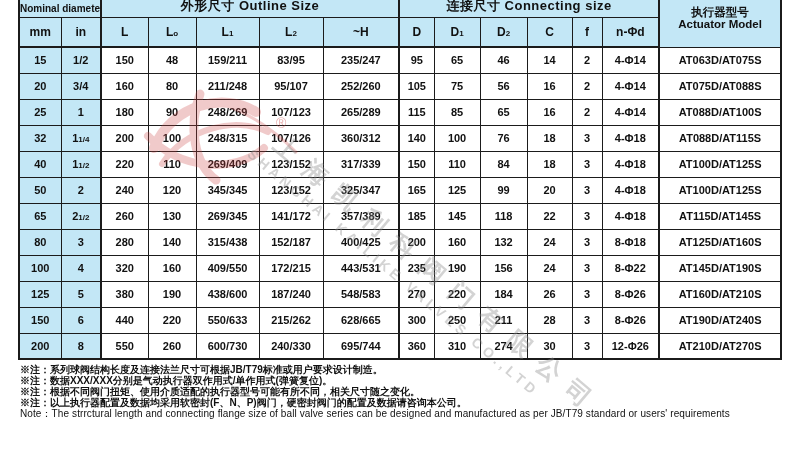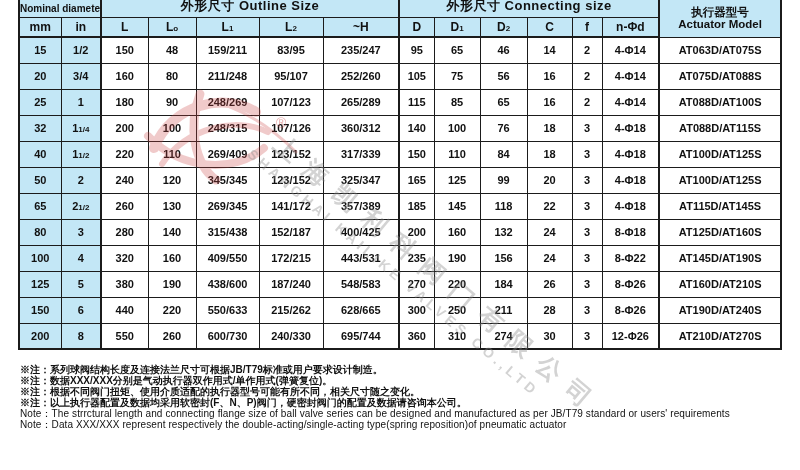--- a/index.html
+++ b/index.html
@@ -15,21 +15,21 @@
   }
   th, td {
     border:1px solid #1b1b1b; text-align:center; vertical-align:middle;
     color:#111; font-weight:bold; overflow:hidden; white-space:nowrap;
   }
   thead th { background:#c3e7f6; }
   .th-clip { height:24px; padding:0; vertical-align:bottom; }
   .th-clip .bottomer { display:block; font-size:13px; line-height:13px; margin-bottom:5px; letter-spacing:0.5px; }
   .th-clip .nominal  { display:block; font-size:10px; line-height:12px; margin-bottom:2px; font-weight:bold; }
   .actuator-th { vertical-align:top; padding-top:12px; font-size:11.5px; line-height:12px; }
-  #colHeadRow th { height:20px; font-size:12px; border-bottom:2px solid #1b1b1b; }
+  #colHeadRow th { height:30px; font-size:12px; border-bottom:2px solid #1b1b1b; }
   #colHeadRow .suffix, .frac { font-size:8px; }
   tbody td { height:26px; font-size:11px; background:#ffffff; }
   tbody td.blue { background:#c3e7f6; }
   .b2r { border-right-width:2px !important; }
   .b2l { border-left-width:2px !important; }
   .notes { position:absolute; left:20px; top:364px; width:770px; }
   .note-line { white-space:nowrap; font-size:10px; line-height:11px; color:#111; }
   .note-cn { font-weight:bold; }
   .note-en { font-weight:normal; letter-spacing:0.1px; }
   .watermark { position:absolute; left:0; top:0; width:800px; height:470px; pointer-events:none; z-index:5; }
@@ -66,21 +66,21 @@
       </colgroup>
       <thead>
         <tr>
           <th colspan="2" class="th-clip b2r">
             <span class="nominal">Nominal diameter</span>
           </th>
           <th colspan="5" class="th-clip b2r">
             <span class="bottomer">外形尺寸 Outline Size</span>
           </th>
           <th colspan="6" class="th-clip b2r">
-            <span class="bottomer">外形尺寸 Connecting size</span>
+            <span class="bottomer">连接尺寸 Connecting size</span>
           </th>
           <th rowspan="2" class="actuator-th">
             <div>执行器型号</div>
             <div>Actuator Model</div>
           </th>
         </tr>
         <tr id="colHeadRow">
             <th>mm</th>
             <th class="b2r">in</th>
             <th>L</th>
@@ -292,21 +292,20 @@
         </tbody>
     </table>
   </div>
 
   <div class="notes" id="notesWrap">
       <div class="note-line note-cn">※注：系列球阀结构长度及连接法兰尺寸可根据JB/T79标准或用户要求设计制造。</div>
       <div class="note-line note-cn">※注：数据XXX/XXX分别是气动执行器双作用式/单作用式(弹簧复位)。</div>
       <div class="note-line note-cn">※注：根据不同阀门扭矩、使用介质适配的执行器型号可能有所不同，相关尺寸随之变化。</div>
       <div class="note-line note-cn">※注：以上执行器配置及数据均采用软密封(F、N、P)阀门，硬密封阀门的配置及数据请咨询本公司。</div>
       <div class="note-line note-en">Note：The strrctural length and connecting flange size of ball valve series can be designed and manufactured as per JB/T79 standard or users' requirements</div>
-      <div class="note-line note-en">Note：Data XXX/XXX represent respectively the double-acting/single-acting type(spring reposition)of pneumatic actuator</div>
     </div>
 
   <div class="watermark">
     <svg class="logo-svg" width="165" height="125" viewBox="0 0 165 125">
       <g stroke="#cc4444" fill="none" opacity="0.28" stroke-linecap="round">
         <path d="M16 72 C34 28, 86 16, 118 36" stroke-width="10"></path>
         <path d="M24 88 C48 52, 98 40, 130 56" stroke-width="6"></path>
         <path d="M10 60 C42 94, 96 98, 126 72" stroke-width="8"></path>
         <path d="M62 18 C50 50, 56 88, 78 104" stroke-width="9"></path>
         <path d="M90 30 C116 40, 140 58, 158 76" stroke-width="3"></path>

